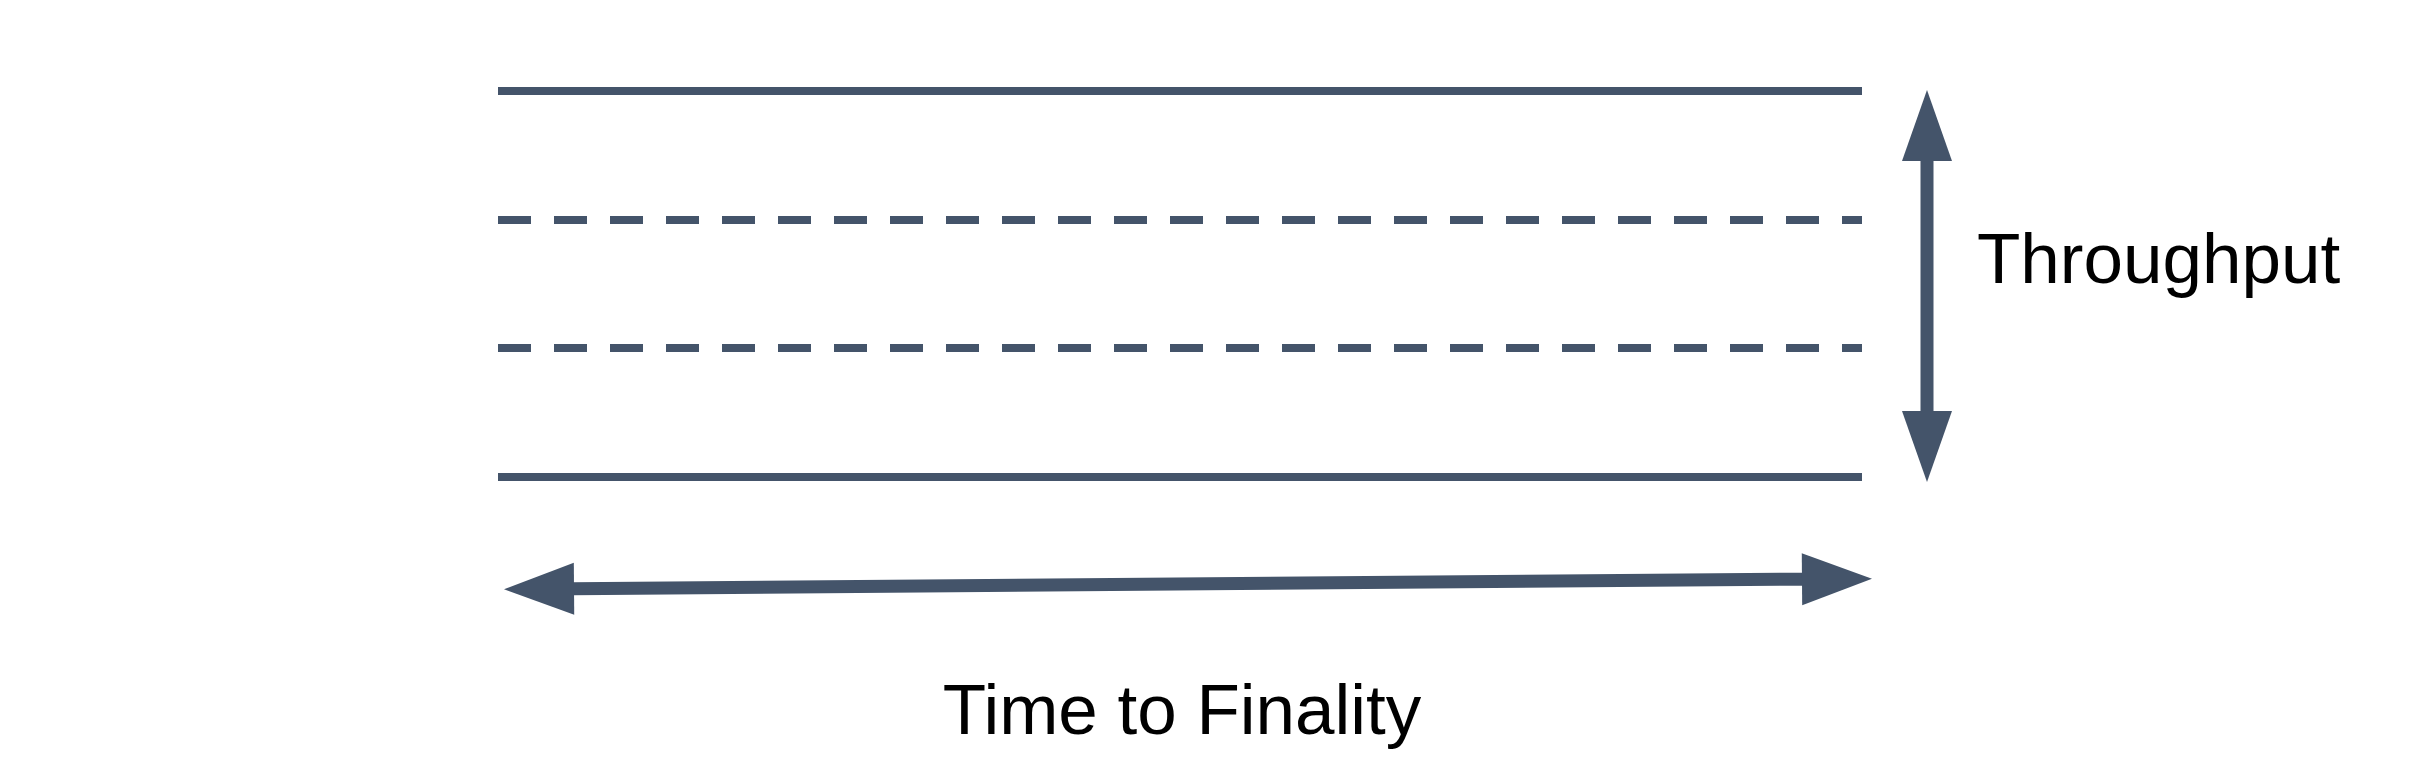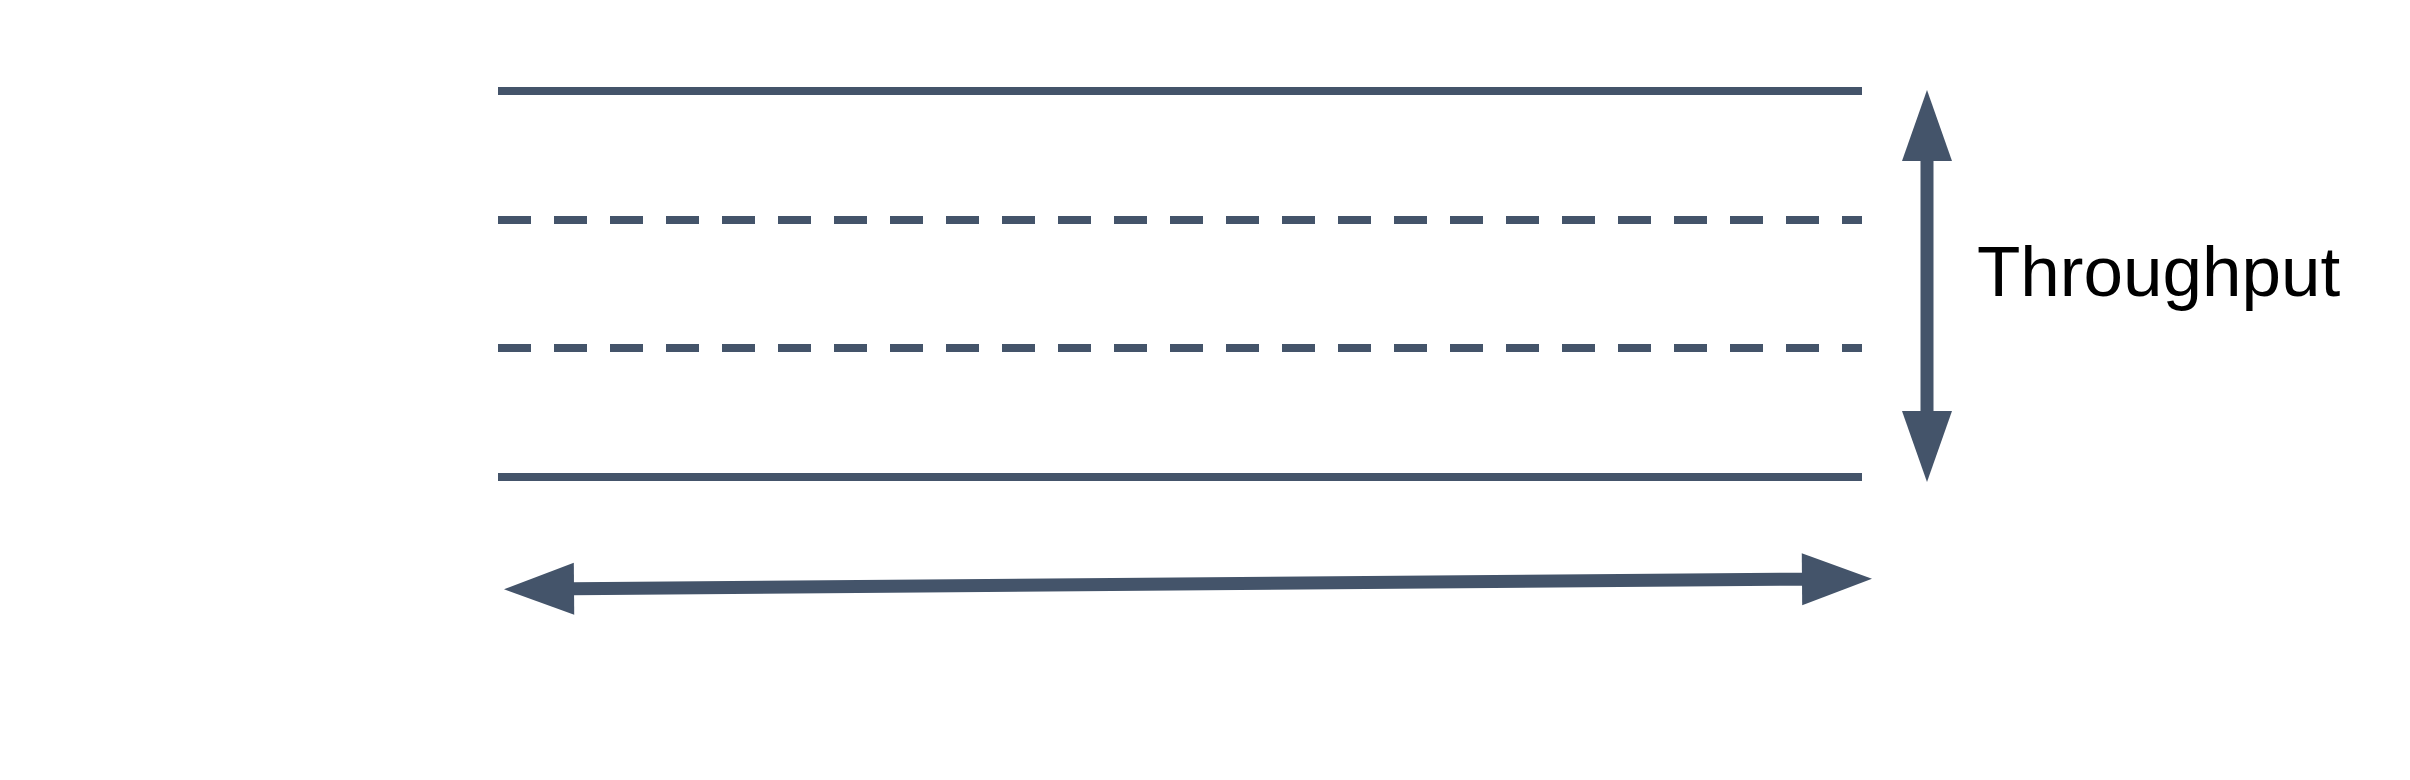--- a/index.html
+++ b/index.html
@@ -24,21 +24,20 @@
     position: absolute;
     color: #000000;
     font-size: 71px;
     line-height: 72px;
     white-space: nowrap;
     user-select: none;
   }
   .label-throughput {
     left: 1977px;
     top: 223px;
-    margin-top: 13px;
   }
   .label-time {
     left: 482px;
     top: 674px;
     width: 1400px;
     text-align: center;
   }
 </style>
 </head>
 <body>
@@ -63,14 +62,15 @@
 
     <g transform="rotate(-0.45 1188 584)">
       <line x1="572" y1="584" x2="1804" y2="584" stroke-width="13" stroke="#44546A"></line>
       <polygon points="504,584 574,558 574,610" fill="#44546A"></polygon>
       <polygon points="1872,584 1802,558 1802,610" fill="#44546A"></polygon>
     </g>
   </svg>
 
   <div class="label label-throughput">Throughput</div>
 
+  <div class="label label-time">Time to Finality</div>
 
 </div>
 
 </body></html>

